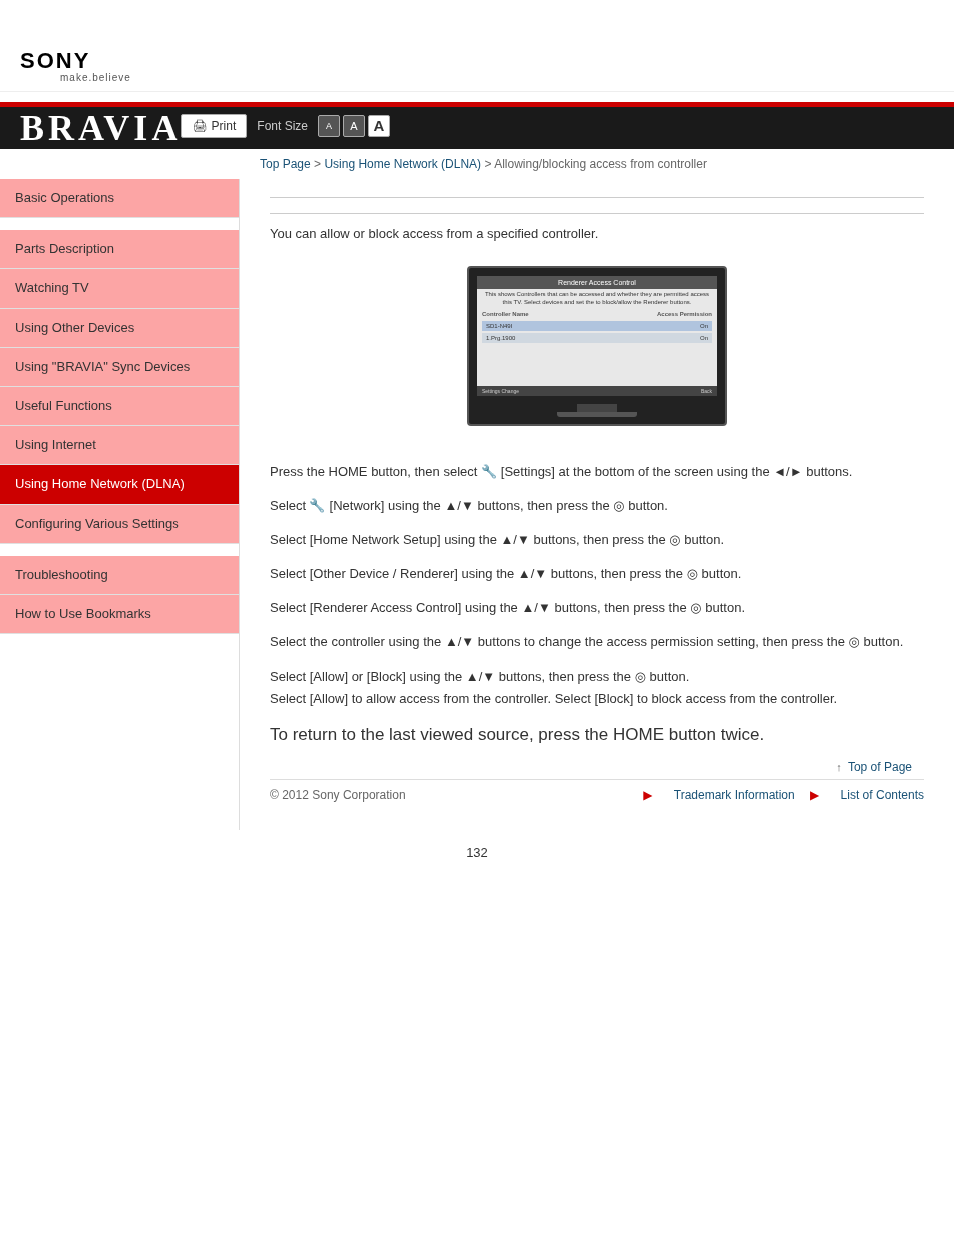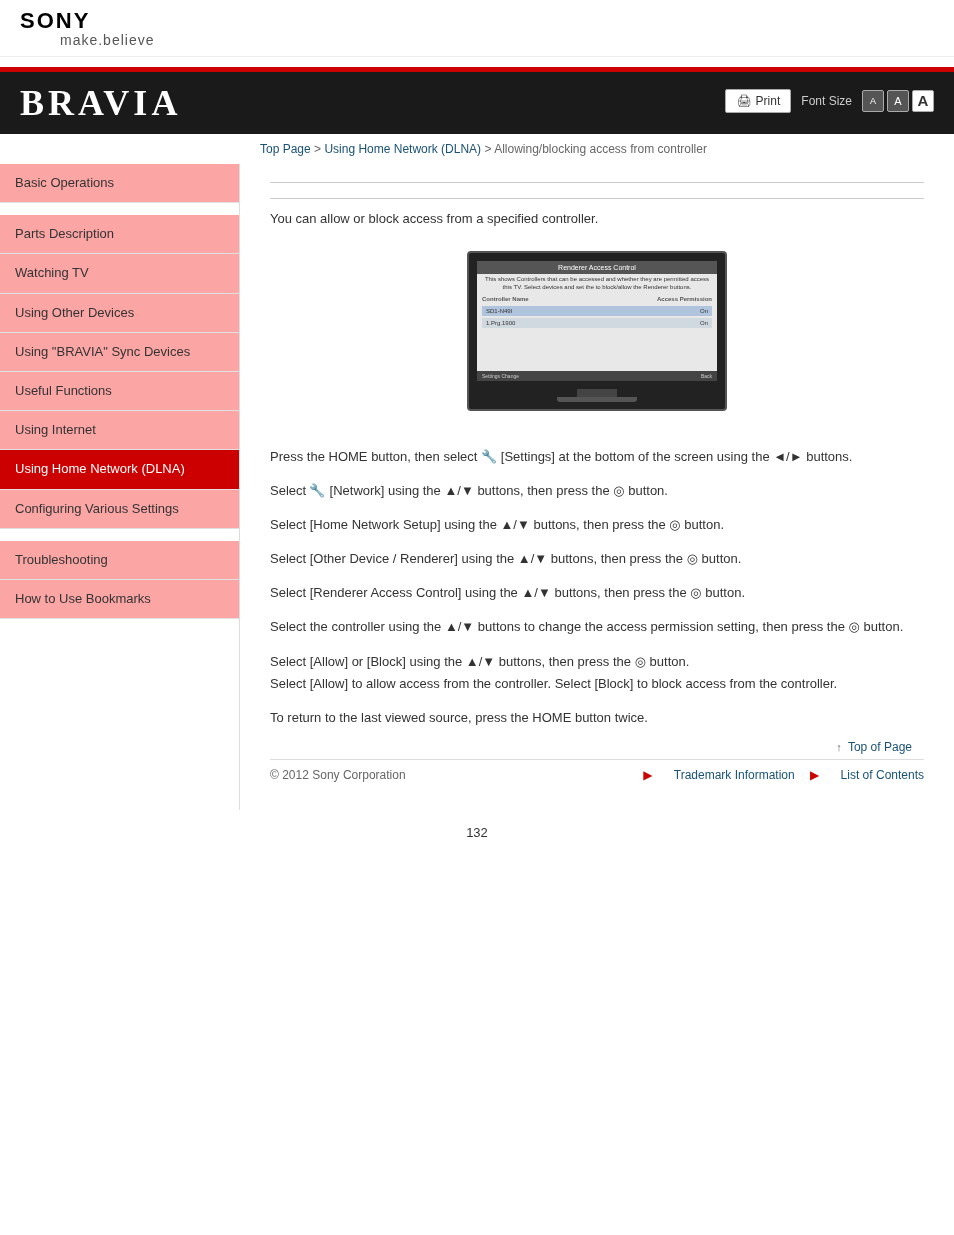--- a/index.html
+++ b/index.html
@@ -1,31 +1,30 @@
 <!DOCTYPE html>
 <html><head>
   <meta charset="utf-8">
   <style>
     * { margin: 0; padding: 0; box-sizing: border-box; }
     body { font-family: Arial, sans-serif; font-size: 13px; color: #333; background: #fff; width: 954px; }
 
     
     .top-header { padding: 10px 20px 8px 20px; border-bottom: 1px solid #eee; }
     .sony-logo { display: flex; flex-direction: column; }
-    .sony-text { font-size: 22px; font-weight: bold; letter-spacing: 2px; color: #000; line-height: 1; }
-    .sony-tagline { font-size: 14px; color: #555; letter-spacing: 1px; padding-left: 40px; }
+    .sony-text { font-size: 22px; font-weight: bold; letter-spacing: 2px; color: #000; line-height: 1; margin-top: 40px; }
+    .sony-tagline { font-size: 10px; color: #555; letter-spacing: 1px; padding-left: 40px; }
 
     
     .bravia-banner {
       background: #1a1a1a;
       color: #fff;
       display: flex;
       align-items: center;
-      justify-content: space-between;
-      padding: 10px 20px;
+      padding: 0 20px;
       margin: 10px 0 0 0;
       position: relative;
     }
     .bravia-banner::before {
       content: '';
       position: absolute;
       top: 0; left: 0; right: 0;
       height: 5px;
       background: #c00;
     }
@@ -309,21 +308,21 @@
     <div class="instructions">
       <p>Press the HOME button, then select 🔧 [Settings] at the bottom of the screen using the ◄/► buttons.</p>
       <p>Select 🔧 [Network] using the ▲/▼ buttons, then press the ◎ button.</p>
       <p>Select [Home Network Setup] using the ▲/▼ buttons, then press the ◎ button.</p>
       <p>Select [Other Device / Renderer] using the ▲/▼ buttons, then press the ◎ button.</p>
       <p>Select [Renderer Access Control] using the ▲/▼ buttons, then press the ◎ button.</p>
       <p>Select the controller using the ▲/▼ buttons to change the access permission setting, then press the ◎ button.</p>
       <p>Select [Allow] or [Block] using the ▲/▼ buttons, then press the ◎ button.<br>Select [Allow] to allow access from the controller. Select [Block] to block access from the controller.</p>
     </div>
 
-    <p style="margin-top:15px; font-size:13px;">To return to the last viewed source, press the HOME button twice.</p>
+    <p style="margin-top:15px; font-size:17px;">To return to the last viewed source, press the HOME button twice.</p>
 
     <div class="top-of-page-link">
       <span class="up-arrow">↑</span>
       <a href="#">Top of Page</a>
     </div>
 
     <div class="footer-links">
       <span>© 2012 Sony Corporation</span>
       <div>
         <span class="right-arrow">▶</span>

